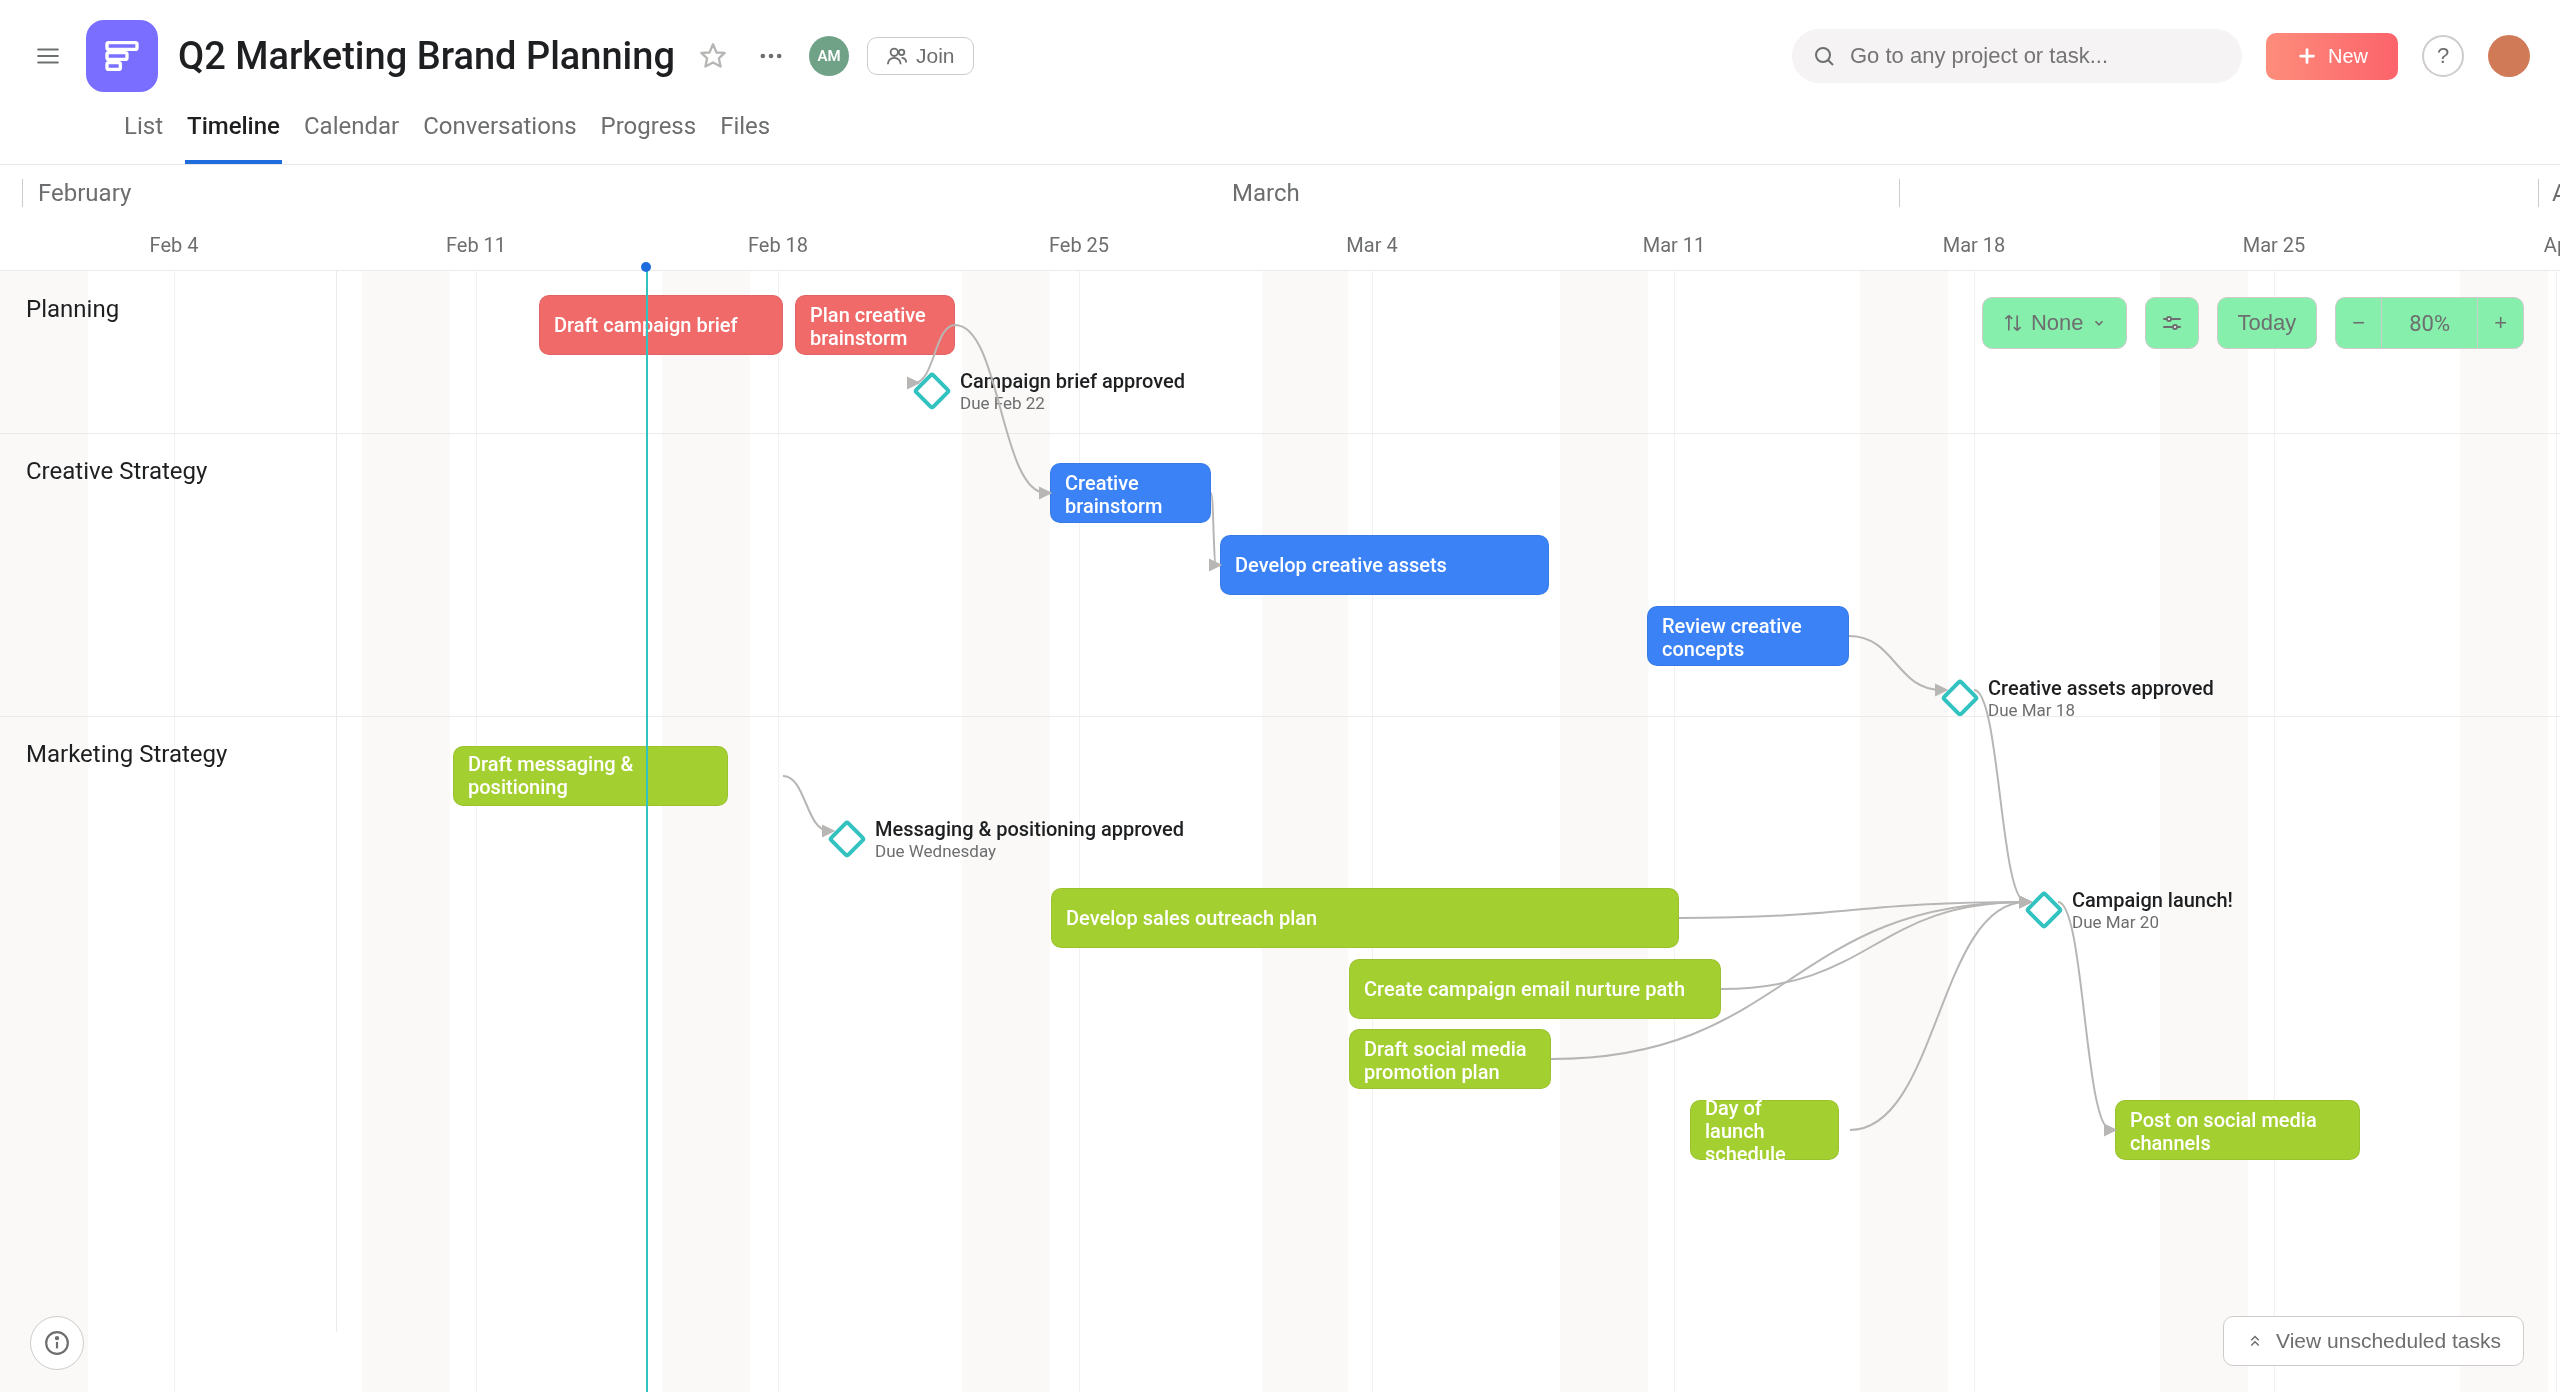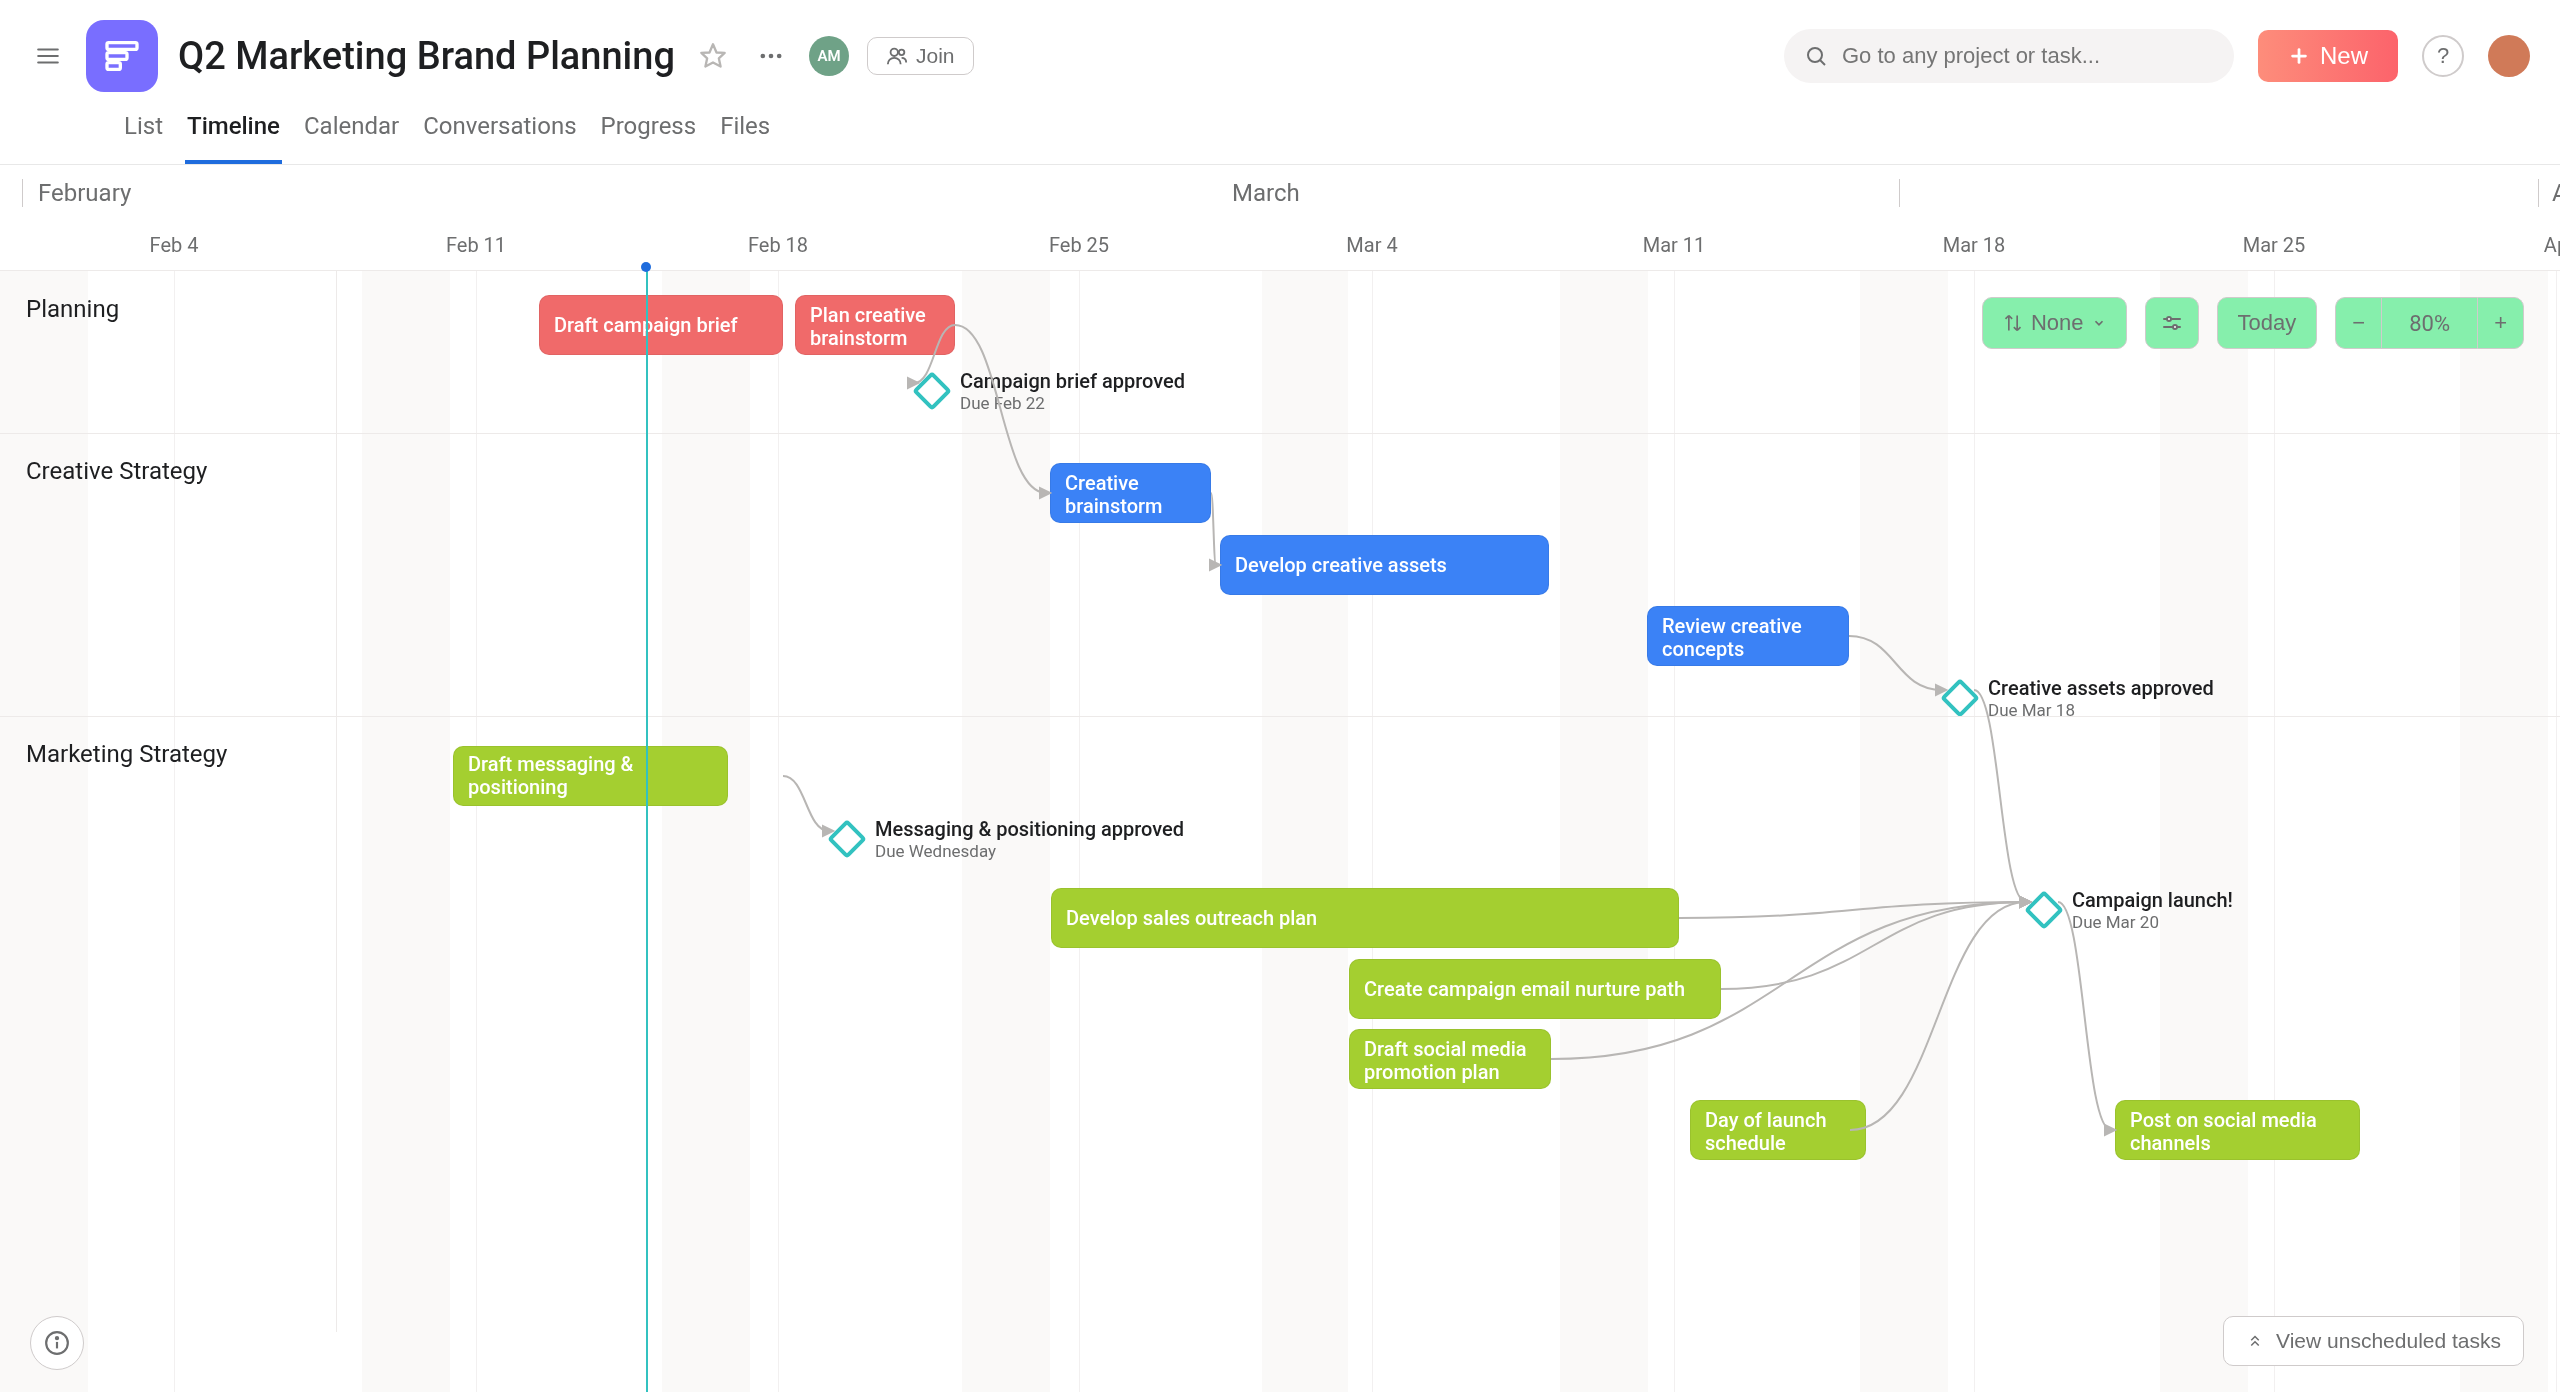--- a/index.html
+++ b/index.html
@@ -14,21 +14,21 @@
   .project-badge svg { width:40px; height:40px; stroke:#fff; fill:none; stroke-width:2; }
   .title-block { display:flex; flex-direction:column; gap:4px; }
   .title-row { display:flex; align-items:center; gap:18px; }
   .project-title { font-size:38px; font-weight:500; }
   .icon-btn { width:40px; height:40px; display:flex; align-items:center; justify-content:center; background:transparent; border:none; cursor:pointer; color:#6d6e6f; border-radius:8px; }
   .avatar-sm { width:40px; height:40px; border-radius:50%; background:#6fa287; display:flex;align-items:center;justify-content:center;color:#fff;font-size:15px;font-weight:600;}
   .join-btn { display:flex; align-items:center; gap:8px; padding:6px 18px; border:1px solid #cfcbcb; border-radius:10px; font-size:21px; color:#6d6e6f; background:#fff; cursor:pointer;}
   .header-right { margin-left:auto; display:flex; align-items:center; gap:24px; }
   .search { display:flex; align-items:center; gap:14px; width:450px; height:54px; padding:0 20px; background:#f5f3f3; border-radius:30px; color:#6d6e6f; }
   .search input { flex:1; border:none; background:transparent; font-size:22px; color:#6d6e6f; outline:none;}
-  .new-btn { display:flex; align-items:center; gap:10px; padding:12px 30px; border:none; border-radius:10px; background:linear-gradient(90deg,#fd8d7b,#fc636b); color:#fff; font-size:24px; font-weight:500; cursor:pointer;}
+  .new-btn { display:flex; align-items:center; gap:10px; padding:12px 30px; border:none; border-radius:10px; background:linear-gradient(90deg,#fd8d7b,#fc636b); color:#fff; font-size:20px; font-weight:500; cursor:pointer;}
   .help-btn { width:42px; height:42px; border:2px solid #cfcbcb; border-radius:50%; display:flex;align-items:center;justify-content:center;color:#6d6e6f;background:#fff;font-size:22px;cursor:pointer;}
   .avatar-me { width:42px; height:42px; border-radius:50%; background:#d07a58;}
   .tabs { display:flex; gap:20px; margin-left:92px; margin-top:10px; }
   .tab { padding:10px 2px 20px 2px; font-size:24px; color:#6d6e6f; cursor:pointer; border-bottom:4px solid transparent;}
   .tab.active { color:#1e1f21; font-weight:500; border-bottom-color:#1f6cdd;}
   
   .timeline { position:relative; flex:1; overflow:hidden;}
   .month-row { height:56px; display:flex; align-items:center; position:relative; }
   .month-label { position:absolute; top:14px; font-size:24px; color:#6d6e6f;}
   .month-divider { position:absolute; top:14px; bottom:14px; width:1px; background:#cfcbcb;}
@@ -242,21 +242,21 @@
         </div>
         <div class="task green" style="left: 1051px; width: 628px; top: 617px;">
           <span>Develop sales outreach plan</span>
         </div>
         <div class="task green" style="left: 1349px; width: 372px; top: 688px;">
           <span>Create campaign email nurture path</span>
         </div>
         <div class="task green twoline" style="left: 1349px; width: 202px; top: 758px;">
           <span>Draft social media promotion plan</span>
         </div>
-        <div class="task green twoline" style="left: 1690px; width: 176px; top: 829px;">
+        <div class="task green twoline" style="left: 1690px; width: 149px; top: 829px; align-items: center;">
           <span>Day of launch schedule</span>
         </div>
         <div class="task green twoline" style="left: 2115px; width: 245px; top: 829px;">
           <span>Post on social media channels</span>
         </div>
         <div class="milestone" style="left: 833px; top: 546px;">
           <div class="diamond"></div>
           <div class="ms-text">
             <div class="t">Messaging &amp; positioning approved</div>
             <div class="d">Due Wednesday</div>

